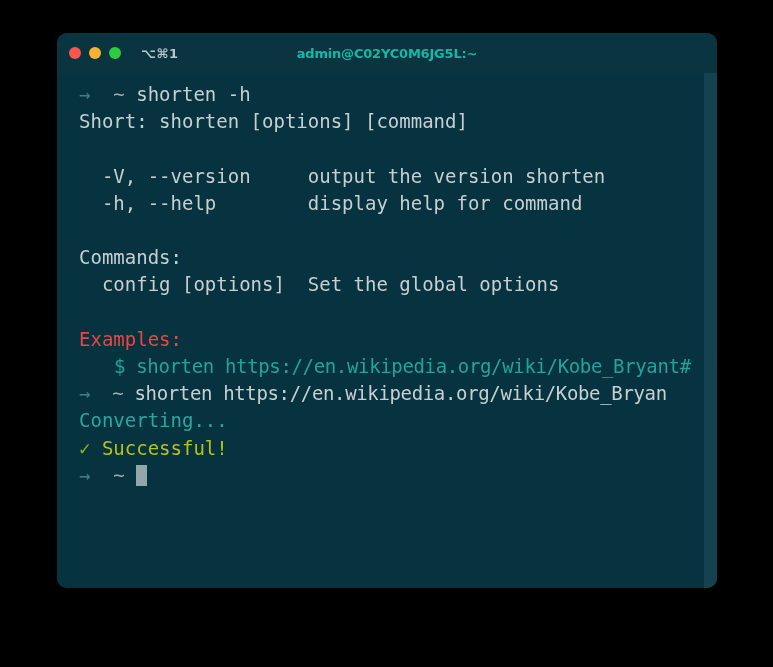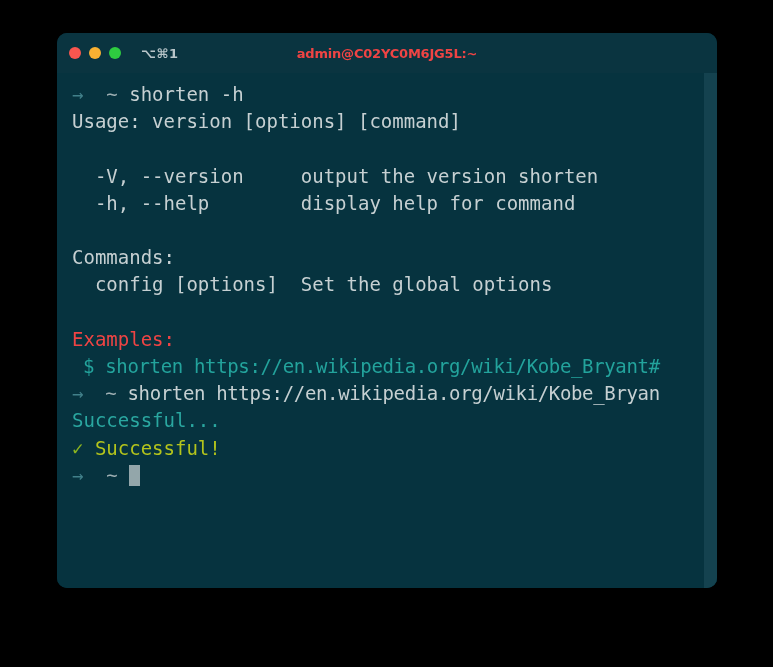--- a/index.html
+++ b/index.html
@@ -60,21 +60,21 @@
     font-weight: bold;
     letter-spacing: 0.5px;
     white-space: pre;
   }
 
   #window-title {
     position: absolute;
     left: 0;
     right: 0;
     text-align: center;
-    color: #ef4444;
+    color: #14b8a6;
     font-family: "DejaVu Sans", sans-serif;
     font-size: 13px;
     font-weight: bold;
     letter-spacing: -0.2px;
     pointer-events: none;
   }
 
   
   #terminal-body {
     position: relative;
@@ -87,37 +87,37 @@
   #scroll-track {
     position: absolute;
     top: 0;
     right: 0;
     width: 13px;
     height: 100%;
     background: #14424f;
   }
 
   #console {
-    padding-left: 15px;
+    padding-left: 22px;
     padding-right: 16px;
   }
 
   .line {
     font-family: "DejaVu Sans Mono", monospace;
     font-size: 19px;
     line-height: 27.2px;
     white-space: pre;
     color: #c6d0d2;
     letter-spacing: 0px;
   }
 
   .arrow  { color: #41808a; }
   .tilde  { color: #9fb0b4; }
   .plain  { color: #c6d0d2; }
-  .teal   { color: #23a39c; }
+  .teal   { color: #23a39c; margin-left: 24px; }
   .cyan   { color: #2aa7a0; }
   .yellow { color: #ef4444; }
   .olive  { color: #b3c41c; text-align: right; }
   .check  { color: #8bb320; }
   .white  { color: #c6d0d2; }
 
   
   .wrap-line { letter-spacing: -0.35px; }
 
   .cursor {
@@ -139,31 +139,31 @@
       <span class="light yellow"></span>
       <span class="light green"></span>
     </div>
     <div id="tab-shortcut">⌥⌘1</div>
     <div id="window-title">admin@C02YC0M6JG5L:~</div>
   </div>
 
   <div id="terminal-body">
     <div id="console">
         <div class="line"><span class="arrow">→</span><span class="plain">  </span><span class="tilde">~</span><span class="plain"> shorten -h</span></div>
-        <div class="line"><span class="plain">Usage: version [options] [command]</span></div>
+        <div class="line"><span class="plain">Short: shorten [options] [command]</span></div>
         <div class="line"><span class="plain"> </span></div>
         <div class="line"><span class="plain">  -V, --version     output the version shorten</span></div>
         <div class="line"><span class="plain">  -h, --help        display help for command</span></div>
         <div class="line"><span class="plain"> </span></div>
         <div class="line"><span class="plain">Commands:</span></div>
         <div class="line"><span class="plain">  config [options]  Set the global options</span></div>
         <div class="line"><span class="plain"> </span></div>
         <div class="line"><span class="yellow">Examples:</span></div>
         <div class="line wrap-line"><span class="teal"> $ shorten https://en.wikipedia.org/wiki/Kobe_Bryant#</span></div>
         <div class="line wrap-line"><span class="arrow">→</span><span class="plain">  </span><span class="tilde">~</span><span class="plain"> shorten https://en.wikipedia.org/wiki/Kobe_Bryan</span></div>
-        <div class="line"><span class="cyan">Successful...</span></div>
+        <div class="line"><span class="cyan">Converting...</span></div>
         <div class="line"><span class="check">✓</span><span class="olive"> Successful!</span></div>
         <div class="line"><span class="arrow">→</span><span class="plain">  </span><span class="tilde">~</span><span class="plain"> </span><span class="cursor"></span></div>
       </div>
     <div id="scroll-track"></div>
   </div>
 
 </div>
 
 </body></html>

